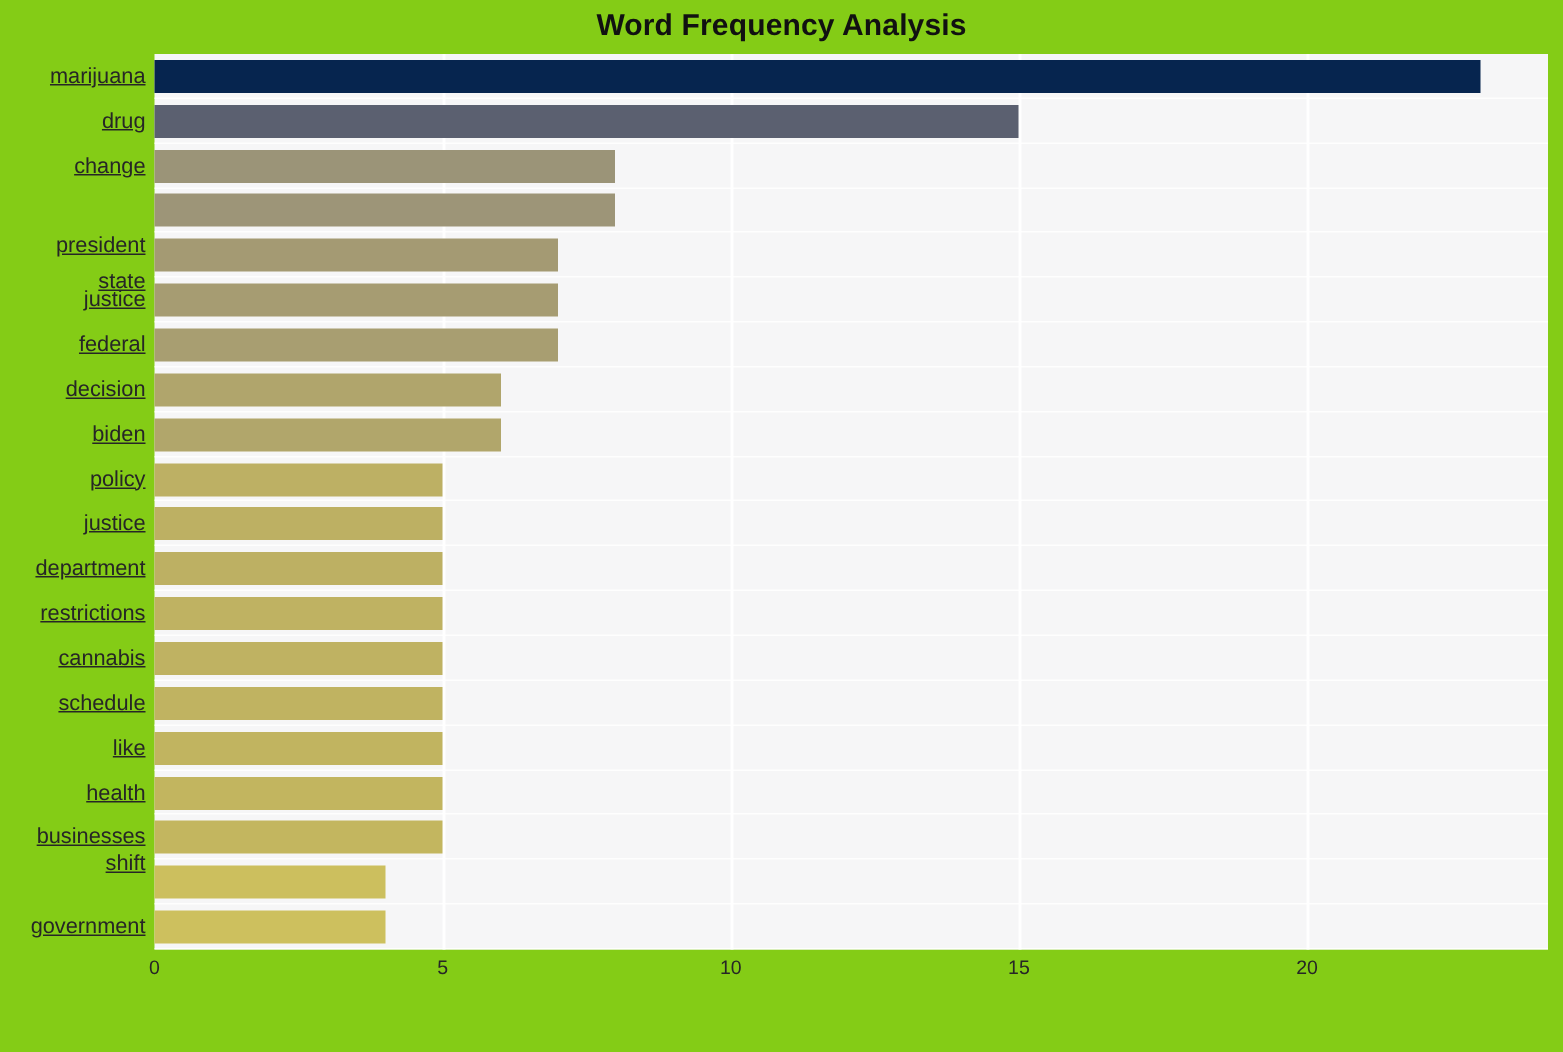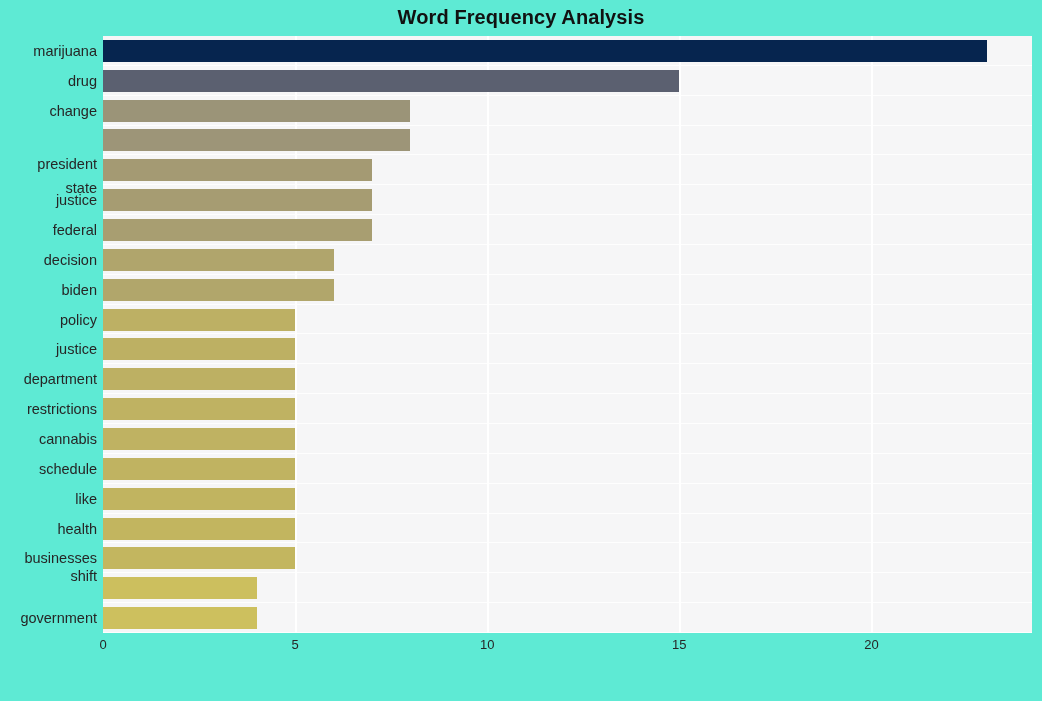--- a/index.html
+++ b/index.html
@@ -10,21 +10,21 @@
   body {
     width: 1042px;
     height: 701px;
     font-family: "Liberation Sans", sans-serif;
     overflow: hidden;
   }
   #figure {
     position: relative;
     width: 1042px;
     height: 701px;
-    background: #5eead4;
+    background: #84cc16;
   }
   #chart-title {
     position: absolute;
     left: 0;
     top: 6px;
     width: 1042px;
     text-align: center;
     font-size: 20px;
     font-weight: bold;
     color: #111111;
@@ -84,20 +84,21 @@
   }
   .ylabel {
     position: absolute;
     right: 0;
     width: 97px;
     text-align: right;
     font-size: 14.5px;
     color: #262626;
     transform: translateY(-50%);
     white-space: nowrap;
+    text-decoration: underline;
   }
   #xticks {
     position: absolute;
     left: 0;
     top: 637px;
     width: 1042px;
     height: 24px;
   }
   .xtick {
     position: absolute;

